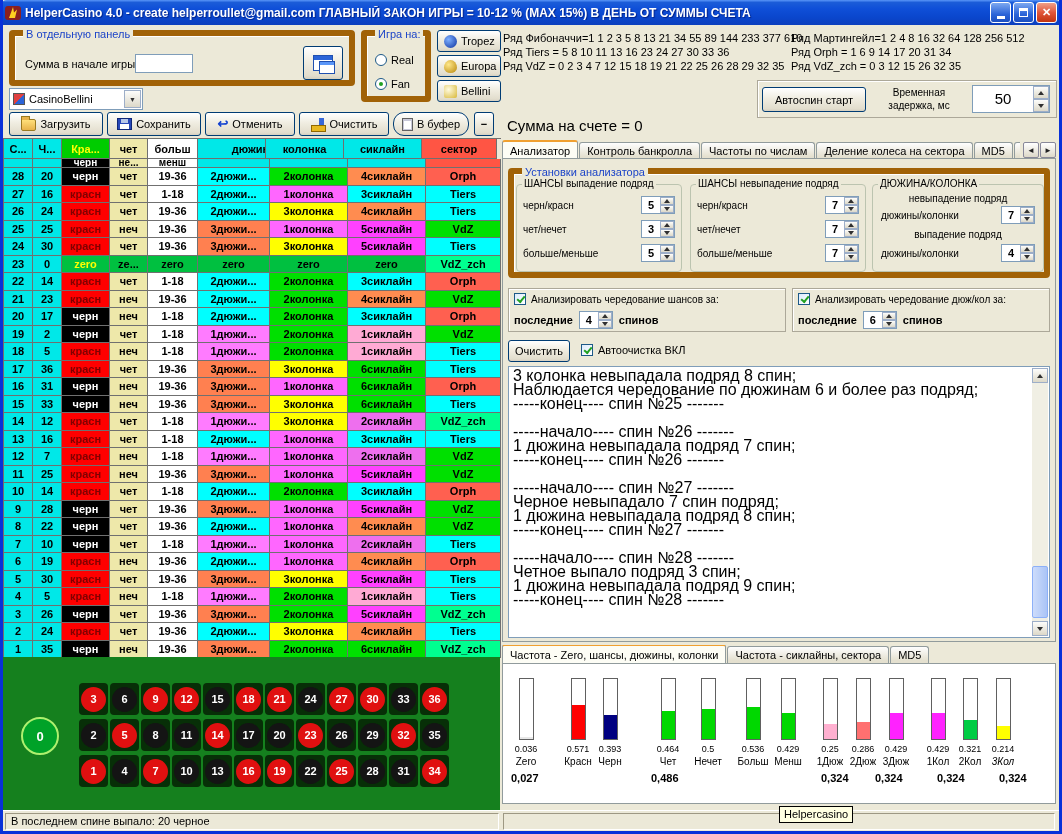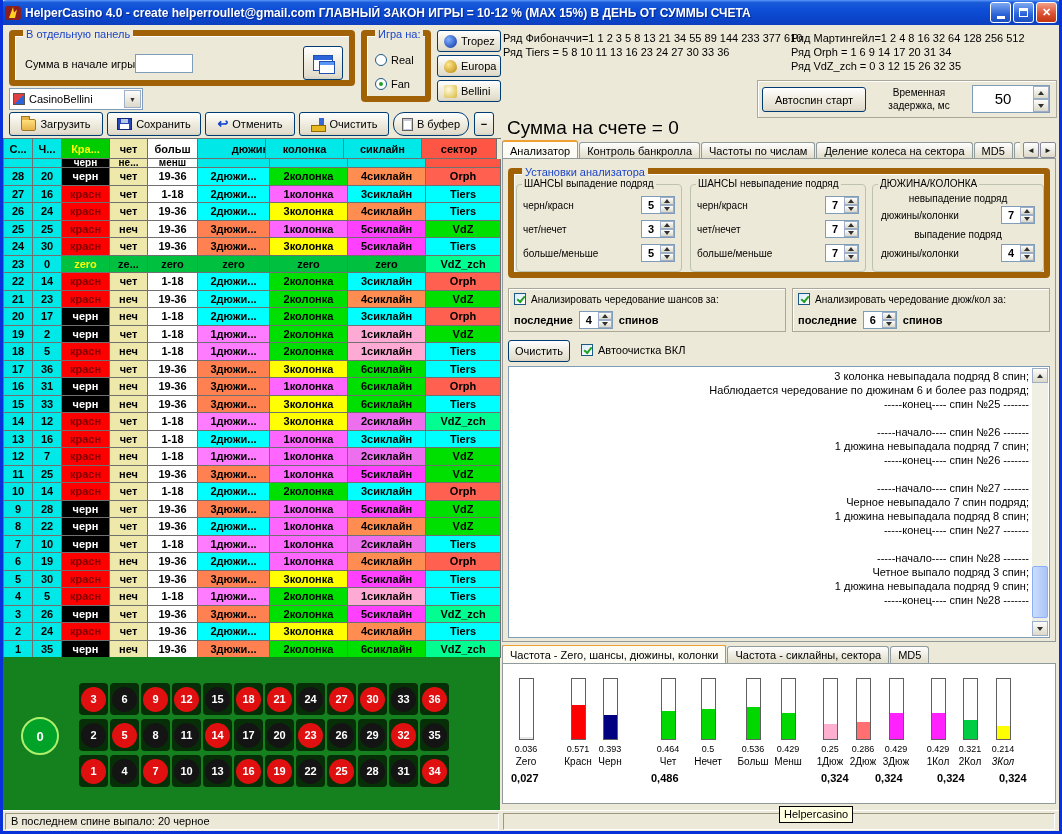--- a/index.html
+++ b/index.html
@@ -83,21 +83,21 @@
   .ic-folder::before{content:"";position:absolute;top:-4px;left:-1px;width:7px;height:3px;background:#e8b34a;border:1px solid #9a7a20;border-bottom:none;}
   .ic-save{background:#2848b8;border:1px solid #102878;}
   .ic-save::before{content:"";position:absolute;left:3px;top:0;width:7px;height:4px;background:#b8c8e8;}
   .ic-save::after{content:"";position:absolute;left:2px;bottom:0;width:9px;height:5px;background:#fff;}
   .ic-undo{color:#1040d0;font-weight:bold;font-size:13px;width:auto;height:auto;line-height:12px;}
   .ic-clean{width:15px;height:13px;}
   .ic-clean::before{content:"";position:absolute;left:0;top:7px;width:13px;height:5px;background:#e8b820;border:1px solid #906800;}
   .ic-clean::after{content:"";position:absolute;left:8px;top:0;width:5px;height:7px;background:#3868d8;}
   .ic-buffer{background:#c8c8d8;border:1px solid #606060;width:11px;height:13px;}
   .ic-buffer::after{content:"";position:absolute;left:1px;top:2px;width:7px;height:8px;background:#fff;}
-  #balance{position:absolute;left:504px;top:117px;font-size:19px;color:#000;}
+  #balance{position:absolute;left:504px;top:117px;font-size:15px;color:#000;}
   
   #spinTable{position:absolute;left:0;top:138px;width:498px;border-left:1px solid #707070;border-top:1px solid #707070;}
   .trow{display:flex;}
   .tcell{flex:none;display:flex;align-items:center;justify-content:center;font-size:11px;font-weight:bold;
     border-right:1px solid #707070;border-bottom:1px solid #707070;overflow:hidden;white-space:nowrap;}
   .trow.clip .tcell{font-size:10px;line-height:10px;}
   
   #roulette{position:absolute;left:0;top:657px;width:497px;height:153px;background:#15801e;}
   .plq{position:absolute;width:29px;height:32px;background:#072f07;border-radius:4px;display:flex;align-items:center;justify-content:center;}
   .num{width:25px;height:25px;border-radius:50%;display:flex;align-items:center;justify-content:center;color:#fff;font-size:11px;font-weight:bold;}
@@ -124,21 +124,21 @@
   .slab{font-size:10px;white-space:nowrap;}
   .g3line{position:absolute;width:100%;text-align:center;font-size:10px;}
   .g3row{position:absolute;left:0;right:0;display:flex;align-items:center;justify-content:space-between;padding:0 8px;height:20px;}
   .chkpanel{position:absolute;height:44px;border:1px solid #aca899;box-shadow:inset 1px 1px 0 #fff;}
   #chk1{left:505px;top:288px;width:278px;} #chk2{left:789px;top:288px;width:258px;}
   .chkline{position:absolute;left:5px;top:4px;display:flex;align-items:center;gap:5px;font-size:10px;white-space:nowrap;}
   .lastline{position:absolute;left:5px;top:22px;display:flex;align-items:center;gap:6px;font-size:11px;font-weight:bold;}
   #clearBtn{left:505px;top:340px;width:62px;height:22px;}
   #autoclean{position:absolute;left:578px;top:344px;display:flex;align-items:center;gap:5px;font-size:11px;}
   #logArea{position:absolute;left:505px;top:366px;width:542px;height:272px;border:1px solid #7f9db9;background:#fff;}
-  .logtext{position:absolute;left:4px;top:2px;right:20px;bottom:2px;font-size:11px;line-height:14px;white-space:pre;overflow:hidden;color:#000;text-align:right;}
+  .logtext{position:absolute;left:4px;top:2px;right:20px;bottom:2px;font-size:16px;line-height:14px;white-space:pre;overflow:hidden;color:#000;}
   .vscroll{position:absolute;top:1px;right:1px;bottom:1px;width:16px;background:#f0efe4;display:block;}
   .vscroll .sa{position:absolute;left:0;right:0;height:15px;}
   .vscroll .sa.up{top:0;} .vscroll .sa.dn{bottom:0;}
   .thumb{position:absolute;left:0;right:0;bottom:18px;height:52px;border:1px solid #8cb0f8;border-radius:2px;
     background:linear-gradient(90deg,#cddcfb,#aac4f6);}
   
   #chartPanel{position:absolute;left:499px;top:663px;width:554px;height:141px;border:1px solid #919b9c;background:#fff;}
   .bar{position:absolute;top:14px;width:15px;height:62px;border:1px solid #606060;background:#fff;}
   .fill{position:absolute;left:0;right:0;bottom:0;}
   .vlab{position:absolute;top:80px;width:44px;text-align:center;font-size:9px;color:#000;}
@@ -206,20 +206,21 @@
     <span>Europa</span>
   </button>
   <button class="btn casbtn" id="casBellini">
     <span class="cbi cbi-bellini"></span>
     <span>Bellini</span>
   </button>
 
   <div class="series" id="seriesLeft">
     <div>Ряд Фибоначчи=1 1 2 3 5 8 13 21 34 55 89 144 233 377 610</div>
     <div>Ряд Tiers = 5 8 10 11 13 16 23 24 27 30 33 36</div>
+    <div>Ряд VdZ = 0 2 3 4 7 12 15 18 19 21 22 25 26 28 29 32 35</div>
   </div>
   <div class="series" id="seriesRight">
     <div>Ряд Мартингейл=1 2 4 8 16 32 64 128 256 512</div>
     <div>Ряд Orph = 1 6 9 14 17 20 31 34</div>
     <div>Ряд VdZ_zch = 0 3 12 15 26 32 35</div>
   </div>
 
   <div id="autoPanel">
     <button class="btn" id="autospinBtn">Автоспин старт</button>
     <div id="delayLbl">Временная задержка, мс</div>

